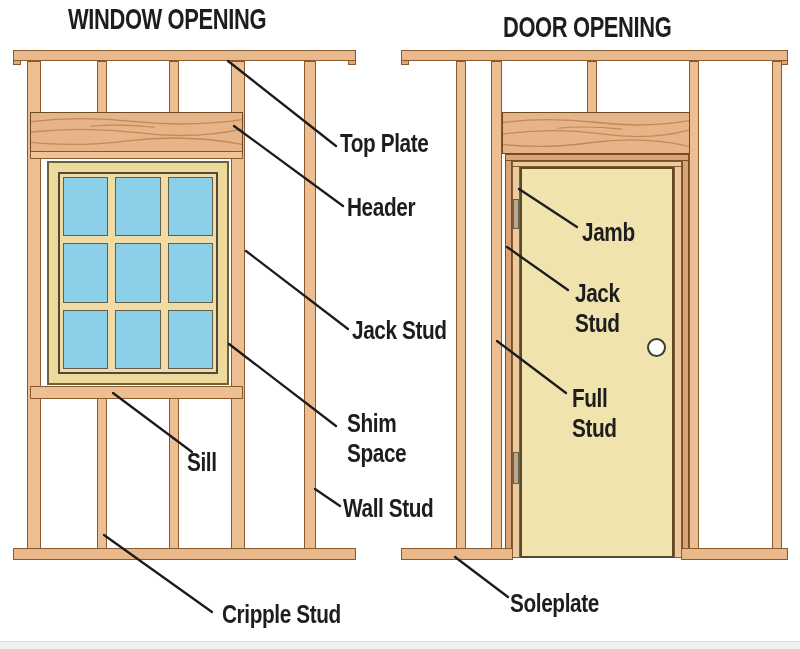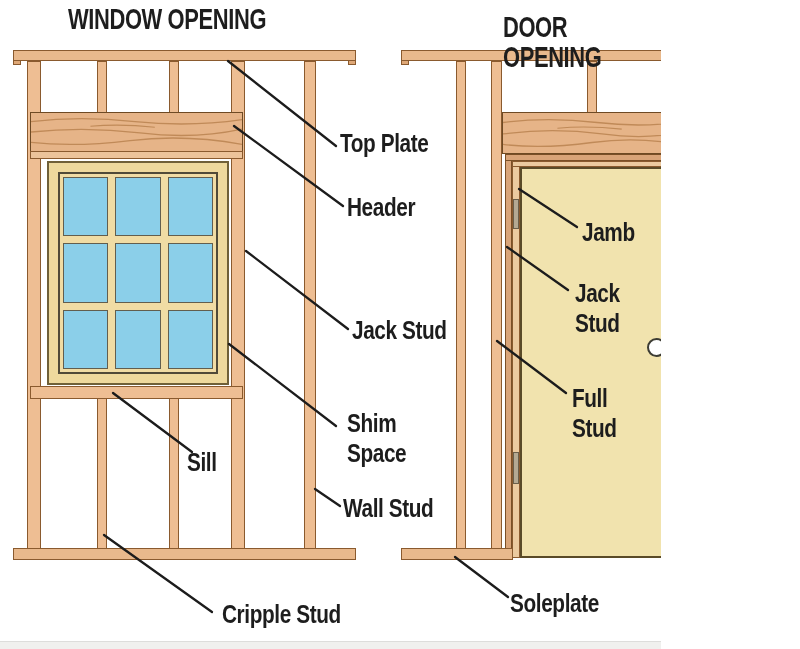--- a/index.html
+++ b/index.html
@@ -1,17 +1,17 @@
 <!DOCTYPE html>
 <html><head>
 <meta charset="utf-8">
 <style>
   html,body{margin:0;padding:0;background:#ffffff;}
   #canvas{
-    position:relative;width:661px;height:649px;background:#ffffff;overflow:hidden;
+    position:relative;width:800px;height:649px;background:#ffffff;overflow:hidden;
     font-family:"Liberation Sans",sans-serif;
   }
   .part{position:absolute;box-sizing:border-box;}
   .lumber{background:#eebe93;border:1px solid #8a5a2e;}
   .plate{background:#e9b98c;border:1px solid #8a5a2e;}
   .tab{background:#dfa877;border:1px solid #8a5a2e;border-top:none;}
   .headerbeam{background:#e6b488;border:1px solid #6e4a24;overflow:hidden;}
   .headerstrip{background:#ecc39a;border:1px solid #8a5a2e;}
   .winframe{background:#eed99d;border:2px solid #6f6038;}
   .wingrid{

